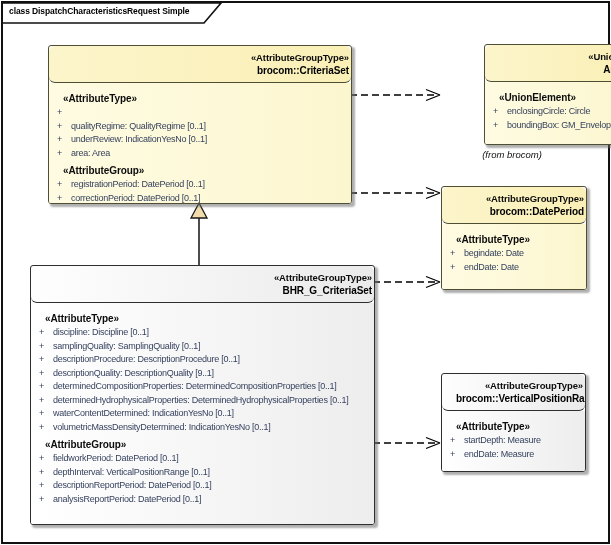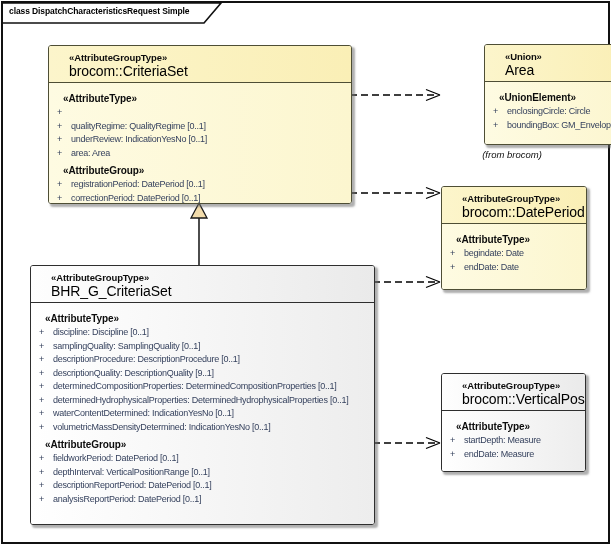--- a/index.html
+++ b/index.html
@@ -16,25 +16,25 @@
   .uml-class{
     position:absolute;z-index:2;border:1.4px solid #4e4e35;border-radius:3px;
     box-shadow:2.5px 2.5px 2px rgba(110,110,110,0.55);overflow:hidden;
   }
   .uml-class.yellow .uml-head{background:linear-gradient(90deg,#FCF5CB,#FAEFB6);}
   .uml-class.yellow .uml-body{background:linear-gradient(90deg,#FEFBE2,#FCF6CF);}
   .uml-class.white{border-color:#2e2e2e;}
   .uml-class.white .uml-head{background:linear-gradient(90deg,#FEFEFE,#EAEAEA);}
   .uml-class.white .uml-body{background:linear-gradient(90deg,#FFFFFF,#EDEDED);}
   .uml-head{
-    border-bottom:1.4px solid #4e4e35;text-align:left;padding:5px 2px 4px 20px;
+    border-bottom:1.4px solid #4e4e35;text-align:right;padding:5px 2px 4px 14px;border-radius:6px;
   }
   .uml-class.white .uml-head{border-bottom-color:#2e2e2e;}
   .stereo{font-size:9.5px;font-weight:bold;color:#0c0c0c;line-height:13px;letter-spacing:-0.1px;}
-  .cname{font-size:14px;font-weight:normal;color:#000;line-height:14px;letter-spacing:-0.1px;}
+  .cname{font-size:10px;font-weight:bold;color:#000;line-height:14px;letter-spacing:-0.1px;}
   .uml-body{padding:5px 2px 2px 8px;height:100%;}
   .sec-label{
     font-size:10px;font-weight:bold;color:#0c0c0c;margin:4px 0 1px 6px;
     height:13px;line-height:13px;letter-spacing:-0.1px;white-space:nowrap;
   }
   .attr-row{display:flex;height:13.5px;line-height:13.5px;white-space:nowrap;}
   .attr-vis{flex:0 0 14px;width:14px;font-size:9px;color:#36425E;}
   .attr-text{font-size:9px;color:#36425E;letter-spacing:-0.25px;}
   .from-note{
     position:absolute;z-index:2;text-align:center;font-size:9.5px;font-style:italic;color:#111;

